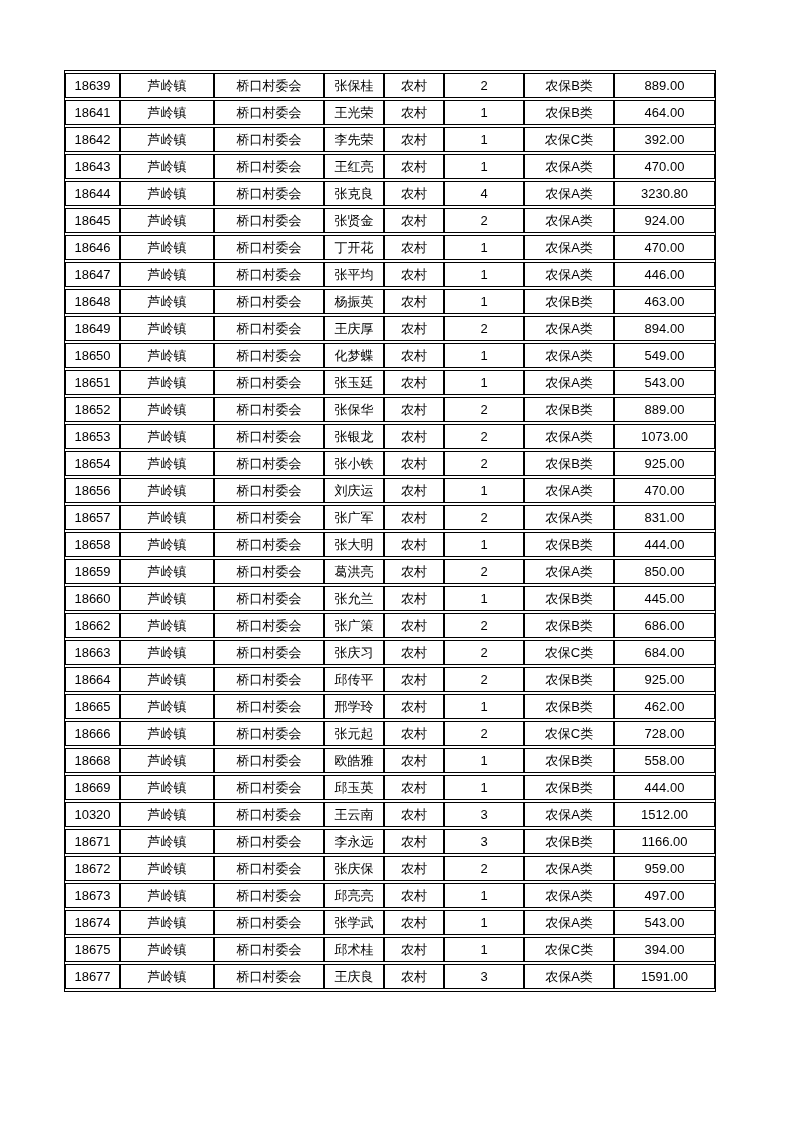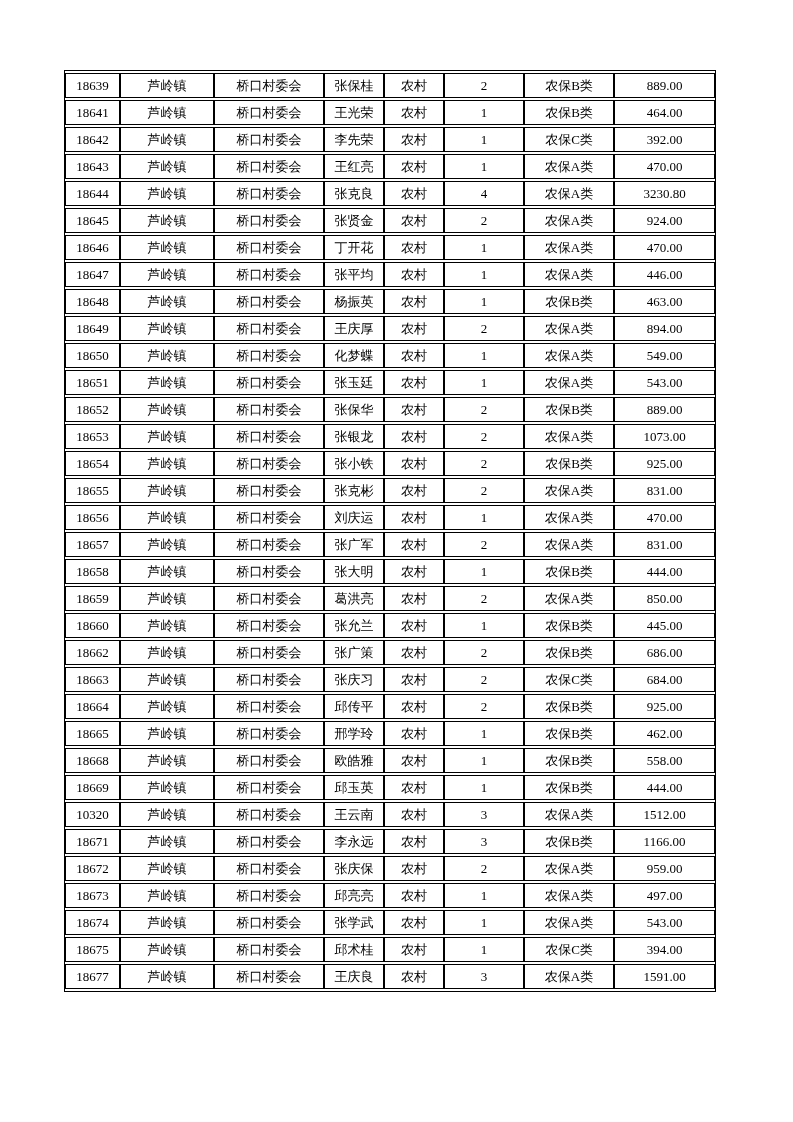--- a/index.html
+++ b/index.html
@@ -2,21 +2,21 @@
 <html><head>
 <meta charset="utf-8">
 <style>
   * { margin: 0; padding: 0; box-sizing: border-box; }
   html, body { background: #e8e8e8; }
   .page {
     position: relative;
     width: 793px;
     height: 1122px;
     background: #ffffff;
-    font-family: Liberation Serif, serif;
+    font-family: Liberation Sans, sans-serif;
     color: #000000;
     overflow: hidden;
   }
   table.data-table {
     position: absolute;
     left: 64px;
     top: 70px;
     width: 652px;
     table-layout: fixed;
     border-collapse: separate;
@@ -203,30 +203,20 @@
           <td>18654</td>
           <td>芦岭镇</td>
           <td>桥口村委会</td>
           <td>张小铁</td>
           <td>农村</td>
           <td>2</td>
           <td>农保B类</td>
           <td>925.00</td>
         </tr>
         <tr>
-          <td>18655</td>
-          <td>芦岭镇</td>
-          <td>桥口村委会</td>
-          <td>张克彬</td>
-          <td>农村</td>
-          <td>2</td>
-          <td>农保A类</td>
-          <td>831.00</td>
-        </tr>
-        <tr>
           <td>18656</td>
           <td>芦岭镇</td>
           <td>桥口村委会</td>
           <td>刘庆运</td>
           <td>农村</td>
           <td>1</td>
           <td>农保A类</td>
           <td>470.00</td>
         </tr>
         <tr>
@@ -301,20 +291,30 @@
         </tr>
         <tr>
           <td>18665</td>
           <td>芦岭镇</td>
           <td>桥口村委会</td>
           <td>邢学玲</td>
           <td>农村</td>
           <td>1</td>
           <td>农保B类</td>
           <td>462.00</td>
+        </tr>
+        <tr>
+          <td>18666</td>
+          <td>芦岭镇</td>
+          <td>桥口村委会</td>
+          <td>张元起</td>
+          <td>农村</td>
+          <td>2</td>
+          <td>农保C类</td>
+          <td>728.00</td>
         </tr>
         <tr>
           <td>18668</td>
           <td>芦岭镇</td>
           <td>桥口村委会</td>
           <td>欧皓雅</td>
           <td>农村</td>
           <td>1</td>
           <td>农保B类</td>
           <td>558.00</td>

